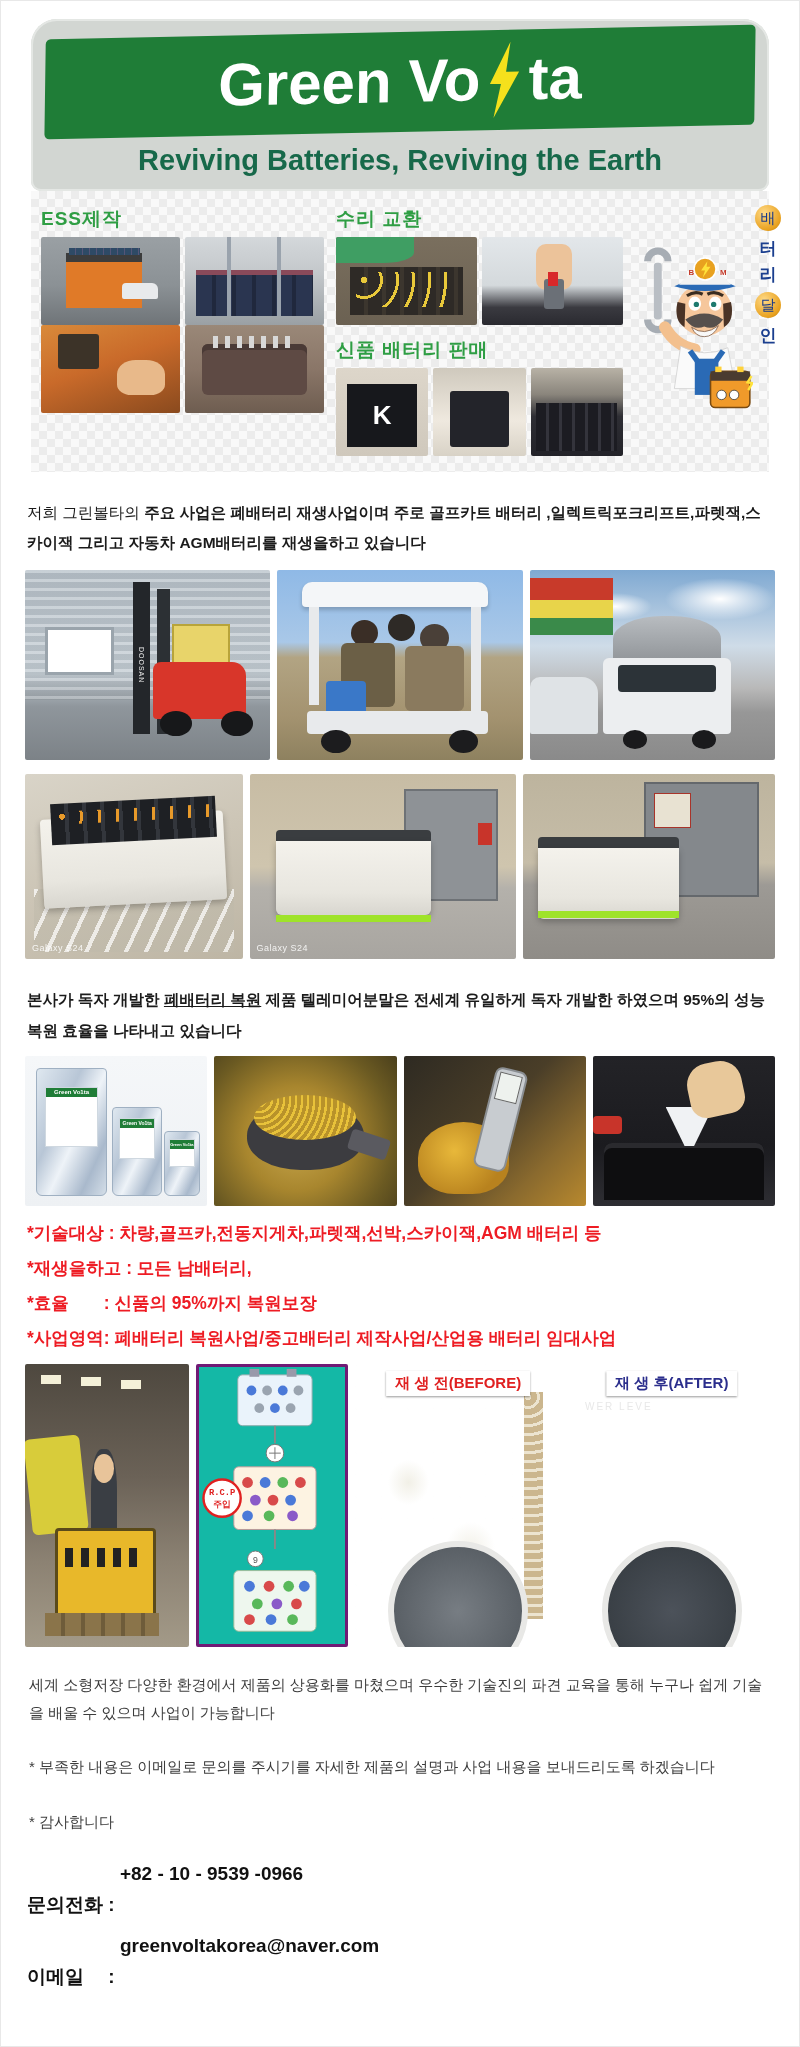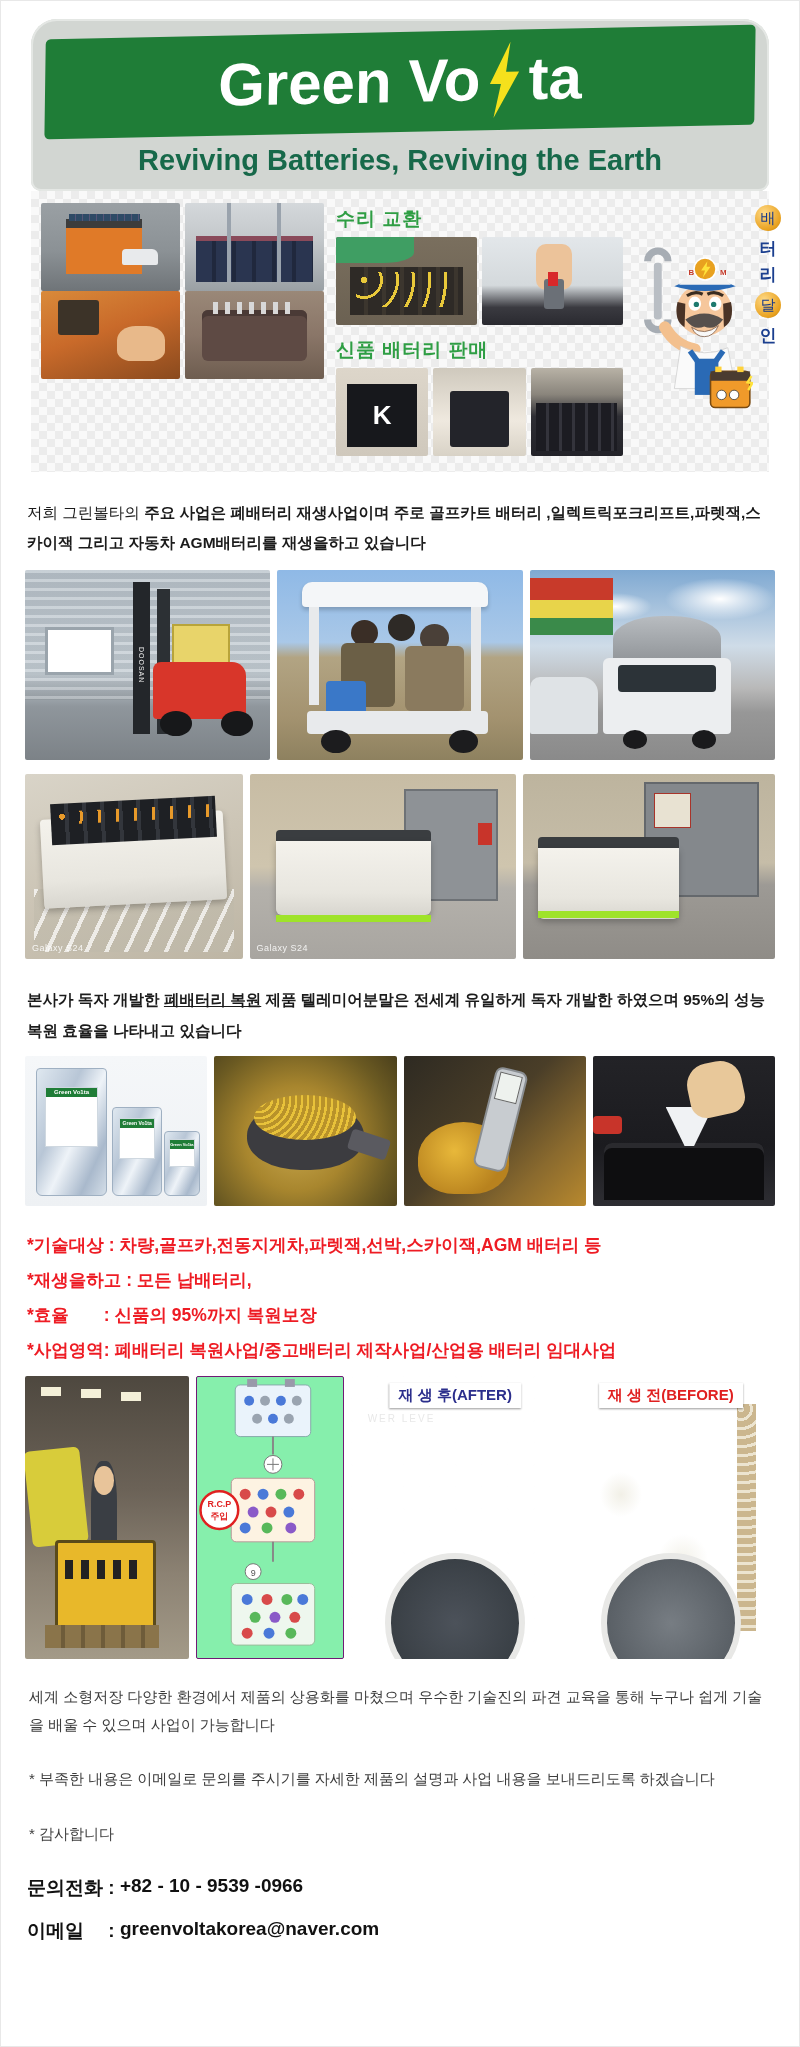--- a/index.html
+++ b/index.html
@@ -19,27 +19,27 @@
   .mascot-cell{position:relative;height:100%;}
 
   
   .ph{position:relative;overflow:hidden;border-radius:2px;background:#ccc;}
   .wm{position:absolute;left:7px;bottom:6px;color:rgba(255,255,255,.85);font-size:9px;letter-spacing:.5px;}
   .prow{display:flex;gap:7px;}
 
   
   .para{font-size:15.5px;line-height:1.95;color:#1b1b1b;margin:26px 2px 0;}
   .para b{font-weight:bold;}
-  .specs{margin:22px 2px 0;}
+  .specs{margin:10px 2px 0;}
   .spec-line{color:#ee1c24;font-weight:bold;font-size:17.5px;line-height:2.0;white-space:pre-wrap;}
   .outro{margin:24px 4px 0;color:#3c3c3c;font-size:15px;line-height:1.85;}
   .outro .op{margin-bottom:27px;}
   .contact{margin:10px 2px 0;font-size:19px;font-weight:bold;color:#111;}
   .contact .cl-line{margin-bottom:17px;display:flex;}
-  .contact .clabel{white-space:pre;}
+  .contact .clabel{white-space:pre;margin-top:29px;}
   u{text-decoration:underline;}
 
   
   .abs{position:absolute;}
 
   
   .sc-forklift{background:linear-gradient(180deg,#b6c0c8 0%,#c2cbd2 55%,#8f969c 72%,#7c8287 100%);}
   .sc-fstripes{left:0;top:0;right:0;height:68%;background:repeating-linear-gradient(180deg,rgba(255,255,255,.25) 0 3px,rgba(0,0,0,.05) 3px 9px);}
   .sc-golf{background:linear-gradient(180deg,#8fb9e6 0%,#a9c8e8 38%,#b2a483 46%,#a3926f 78%,#8e815f 100%);}
   .sc-camper{background:linear-gradient(180deg,#7fa9d2 0%,#cfdce8 40%,#b9b9b9 62%,#979797 75%,#8a8a8a 100%);}
@@ -57,21 +57,21 @@
   .sc-pouch{background:linear-gradient(180deg,#f5f7f9 0%,#eef1f4 100%);}
   .pouch{background:linear-gradient(115deg,#dfe8f0 0%,#b8c6d6 35%,#eef3f8 55%,#a9b9cc 80%,#d4dee8 100%);border:1px solid #9fb0c2;border-radius:4px 4px 6px 6px;}
   .pouch-label{background:#fff;border:1px solid #cfd8e0;}
   .pouch-brand{background:#1f7d37;color:#fff;font-size:6px;font-weight:bold;text-align:center;line-height:9px;height:9px;}
   .sc-powder{background:radial-gradient(circle at 45% 55%,#caa94e 0%,#a8862e 40%,#6b5a22 75%,#4a3f1c 100%);}
   .sc-thermo{background:linear-gradient(135deg,#2e2a22 0%,#4a3e28 45%,#8a6a2e 75%,#b8892e 100%);}
   .sc-pour{background:linear-gradient(180deg,#232327 0%,#1b1b1f 60%,#2e2e33 100%);}
 
   
   .sc-ware{background:linear-gradient(180deg,#4e483f 0%,#6b6257 40%,#8c8273 70%,#a39a88 100%);}
-  .sc-diagram{background:#86efac;border:1px solid #701a75;}
+  .sc-diagram{background:#14b8a6;border:3px solid #701a75;font-family:Liberation Mono, monospace;}
   .sc-before{background:linear-gradient(90deg,#c49a58 0%,#5e6468 10%,#5e6468 88%,#c9a05e 100%);}
   .sc-after{background:linear-gradient(90deg,#2c2c30 0%,#3b4148 12%,#3b4148 90%,#8a6a3a 100%);}
   .plate-grid{background:
      repeating-linear-gradient(90deg,rgba(255,255,255,.18) 0 2px,rgba(0,0,0,0) 2px 26px),
      repeating-linear-gradient(180deg,rgba(255,255,255,.18) 0 2px,rgba(0,0,0,0) 2px 22px);}
   .ba-label{position:absolute;top:7px;left:50%;transform:translateX(-50%);background:#fff;padding:3px 9px;font-weight:bold;font-size:15px;white-space:nowrap;box-shadow:0 1px 2px rgba(0,0,0,.4);}
   .ring{position:absolute;left:50%;transform:translateX(-50%);border-radius:50%;border:6px solid #e8e8e6;background:radial-gradient(circle,#777d83 0%,#5a6066 70%,#4a5054 100%);}
   .ring.dark{background:radial-gradient(circle,#4c525a 0%,#3a4046 70%,#2e3338 100%);}
 
   .vlabel{position:absolute;right:-2px;top:2px;display:flex;flex-direction:column;align-items:center;gap:9px;}
@@ -91,20 +91,21 @@
           <polygon points="24,0 4,42 15,42 8,76 33,30 20,30" fill="#f5e11c"></polygon>
         </svg>
         <span class="logo-text">ta</span>
       </div>
       <div class="tagline">Reviving Batteries, Reviving the Earth</div>
     </div>
 
     <div class="collage">
 
       <div>
+        <div class="cl-label">ESS제작</div>
         <div class="cl-row">
           <div class="ph" style="background:linear-gradient(180deg,#9aa0a4 0%,#8b9195 55%,#6f7478 100%);">
             <div class="abs" style="left:18%;top:18%;width:55%;height:52%;background:#e07a28;border-top:9px solid #3c3c3c;"></div>
             <div class="abs" style="left:20%;top:12%;width:51%;height:8%;background:repeating-linear-gradient(90deg,#2e4a66 0 6px,#557 6px 7px);"></div>
             <div class="abs" style="left:58%;top:52%;width:26%;height:18%;background:#e8eaec;border-radius:4px 6px 2px 2px;"></div>
           </div>
           <div class="ph" style="background:linear-gradient(180deg,#d4d8db 0%,#c4c8cb 40%,#9aa0a4 100%);">
             <div class="abs" style="left:8%;top:38%;width:84%;height:46%;background:repeating-linear-gradient(90deg,#2a3550 0 16px,#20283d 16px 20px);border-top:5px solid #8a4a5a;"></div>
             <div class="abs" style="left:30%;top:0;width:4px;height:90%;background:#9aa3ad;"></div>
             <div class="abs" style="left:66%;top:0;width:4px;height:90%;background:#9aa3ad;"></div>
@@ -379,32 +380,32 @@
             <circle cx="106" cy="224" r="5.5" fill="#4a79d8"></circle>
           <circle cx="58" cy="242" r="5.5" fill="#58b85a"></circle>
             <circle cx="78" cy="242" r="5.5" fill="#8a5ac8"></circle>
             <circle cx="98" cy="242" r="5.5" fill="#d84a4a"></circle>
           <circle cx="50" cy="258" r="5.5" fill="#d84a4a"></circle>
             <circle cx="72" cy="258" r="5.5" fill="#4a79d8"></circle>
             <circle cx="94" cy="258" r="5.5" fill="#58b85a"></circle>
         </g>
       </svg>
     </div>
-    <div class="ph sc-after plate-grid" style="flex:1;">
-      <div class="abs" style="left:8%;top:13%;color:#e8e8e8;font-size:10px;letter-spacing:2px;">WER LEVE</div>
-      <div class="ring dark" style="bottom:-34px;width:128px;height:128px;"></div>
-      <div class="ba-label" style="color:#2b2e8c;">재 생 후(AFTER)</div>
-    </div>
     <div class="ph sc-before plate-grid" style="flex:1;">
       <div class="abs" style="left:82%;top:10%;width:9%;height:80%;background:repeating-radial-gradient(circle at 4px 5px,#ece4d0 0 3px,#cbb68e 3px 9px);"></div>
       <div class="abs" style="left:16%;top:34%;width:20%;height:16%;background:radial-gradient(closest-side,rgba(240,238,228,.9),rgba(240,238,228,0));"></div>
       <div class="abs" style="left:44%;top:56%;width:24%;height:18%;background:radial-gradient(closest-side,rgba(240,238,228,.8),rgba(240,238,228,0));"></div>
       <div class="ring" style="bottom:-34px;width:128px;height:128px;"></div>
       <div class="ba-label" style="color:#e02020;">재 생 전(BEFORE)</div>
     </div>
+    <div class="ph sc-after plate-grid" style="flex:1;">
+      <div class="abs" style="left:8%;top:13%;color:#e8e8e8;font-size:10px;letter-spacing:2px;">WER LEVE</div>
+      <div class="ring dark" style="bottom:-34px;width:128px;height:128px;"></div>
+      <div class="ba-label" style="color:#2b2e8c;">재 생 후(AFTER)</div>
+    </div>
   </div>
 
   <div class="outro">
     <div class="op">세계 소형저장 다양한 환경에서 제품의 상용화를 마쳤으며 우수한 기술진의 파견 교육을 통해 누구나 쉽게 기술을 배울 수 있으며 사업이 가능합니다</div>
     <div class="op">* 부족한 내용은 이메일로 문의를 주시기를 자세한 제품의 설명과 사업 내용을 보내드리도록 하겠습니다</div>
     <div class="op">* 감사합니다</div>
   </div>
 
   <div class="contact">
     <div class="cl-line">

